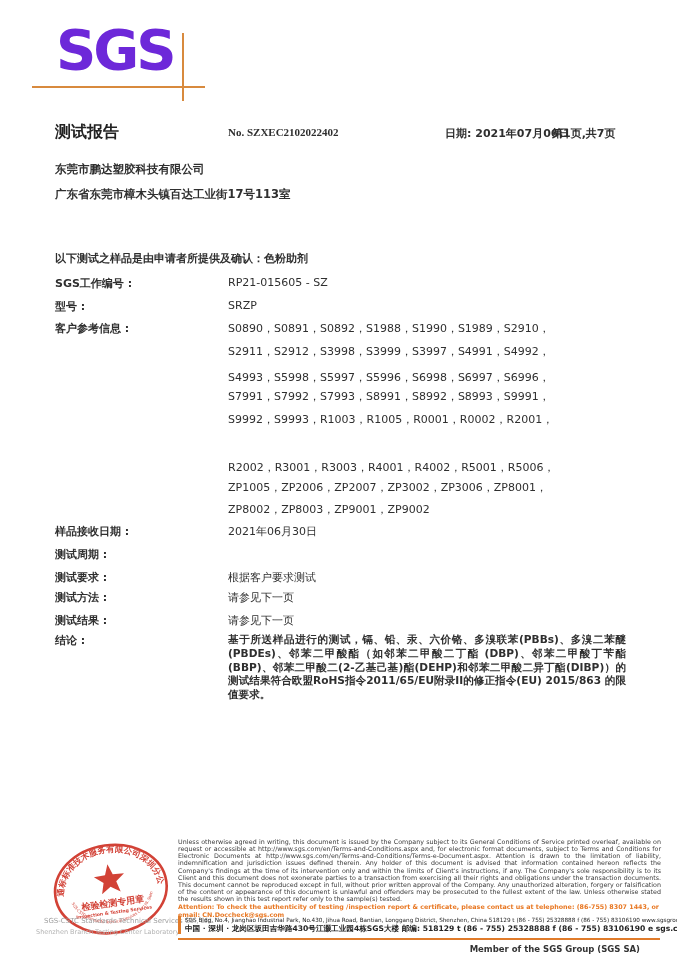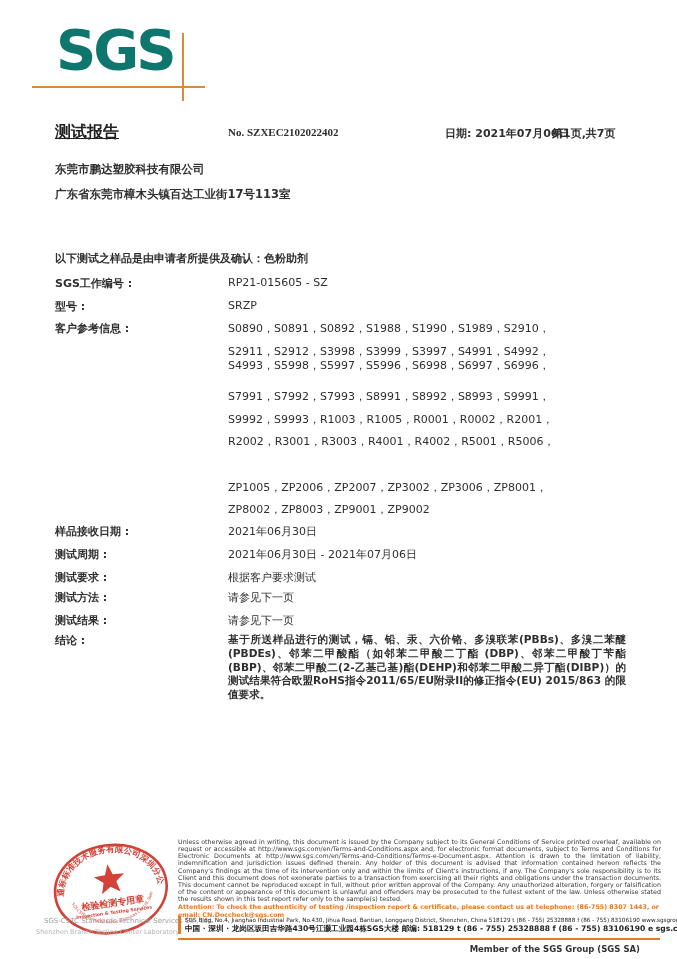--- a/index.html
+++ b/index.html
@@ -3,27 +3,27 @@
 <meta charset="utf-8">
 <style>
   html,body{margin:0;padding:0;background:#ffffff;}
   .page{
     position:relative;width:677px;height:959px;background:#ffffff;overflow:hidden;
     font-family:"DejaVu Sans","Liberation Sans",sans-serif;color:#2f2f2f;
   }
   .abs{position:absolute;}
   
   .logo-text{
-    left:56px;top:22px;font-size:56px;font-weight:900;color:#0f766e;
+    left:56px;top:22px;font-size:56px;font-weight:900;color:#6d28d9;
     letter-spacing:-3px;line-height:1;font-family:"DejaVu Sans","Liberation Sans",sans-serif;
   }
   .reg-line-h{left:32px;top:86px;width:173px;height:2px;background:#d88a3e;}
   .reg-line-v{left:182px;top:33px;width:2px;height:68px;background:#d88a3e;}
   
-  .report-title{left:55px;top:122px;font-size:16px;font-weight:bold;color:#222;text-decoration:underline;}
+  .report-title{left:55px;top:122px;font-size:16px;font-weight:bold;color:#222;}
   .report-no{left:228px;top:126px;font-size:11px;font-weight:600;font-family:Liberation Serif, serif;}
   .report-date{left:413px;top:126px;font-size:11px;font-weight:600;margin-left:32px;}
   .report-page{left:552px;top:126px;font-size:11px;font-weight:600;}
   .applicant-name{left:55px;top:162px;font-size:11.5px;font-weight:600;}
   .applicant-address{left:55px;top:187px;font-size:11.5px;font-weight:600;}
   .intro-line{left:55px;top:251px;font-size:11px;font-weight:600;}
   
   .flabel{position:absolute;left:55px;font-size:11px;font-weight:600;white-space:nowrap;}
   .fvalue{position:absolute;left:228px;font-size:11px;white-space:nowrap;}
   .refline{position:absolute;left:228px;font-size:11px;white-space:nowrap;}
@@ -67,32 +67,31 @@
 
   <div class="flabel" style="top:276px">SGS工作编号 :</div>
   <div class="fvalue" style="top:276px">RP21-015605 - SZ</div>
 
   <div class="flabel" style="top:299px">型号 :</div>
   <div class="fvalue" style="top:299px">SRZP</div>
 
   <div class="flabel" style="top:321px">客户参考信息 :</div>
   <div class="refline" style="top:321px">S0890，S0891，S0892，S1988，S1990，S1989，S2910，</div>
   <div class="refline" style="top:344px">S2911，S2912，S3998，S3999，S3997，S4991，S4992，</div>
-  <div class="refline" style="top:358px">S4993，S5998，S5997，S5996，S6998，S6997，S6996，</div>
+  <div class="refline" style="top:370px">S4993，S5998，S5997，S5996，S6998，S6997，S6996，</div>
   <div class="refline" style="top:389px">S7991，S7992，S7993，S8991，S8992，S8993，S9991，</div>
   <div class="refline" style="top:412px">S9992，S9993，R1003，R1005，R0001，R0002，R2001，</div>
-  <div class="refline" style="top:434px">R2002，R3001，R3003，R4001，R4002，R5001，R5006，</div>
+  <div class="refline" style="top:460px">R2002，R3001，R3003，R4001，R4002，R5001，R5006，</div>
   <div class="refline" style="top:480px">ZP1005，ZP2006，ZP2007，ZP3002，ZP3006，ZP8001，</div>
   <div class="refline" style="top:502px">ZP8002，ZP8003，ZP9001，ZP9002</div>
 
   <div class="flabel" style="top:524px">样品接收日期 :</div>
   <div class="fvalue" style="top:524px">2021年06月30日</div>
 
   <div class="flabel" style="top:547px">测试周期 :</div>
-  <div class="fvalue" style="top:547px">2021年06月30日 - 2021年07月06日</div>
 
   <div class="flabel" style="top:570px">测试要求 :</div>
   <div class="fvalue" style="top:570px">根据客户要求测试</div>
 
   <div class="flabel" style="top:590px">测试方法 :</div>
   <div class="fvalue" style="top:590px">请参见下一页</div>
 
   <div class="flabel" style="top:613px">测试结果 :</div>
   <div class="fvalue" style="top:613px">请参见下一页</div>
 

